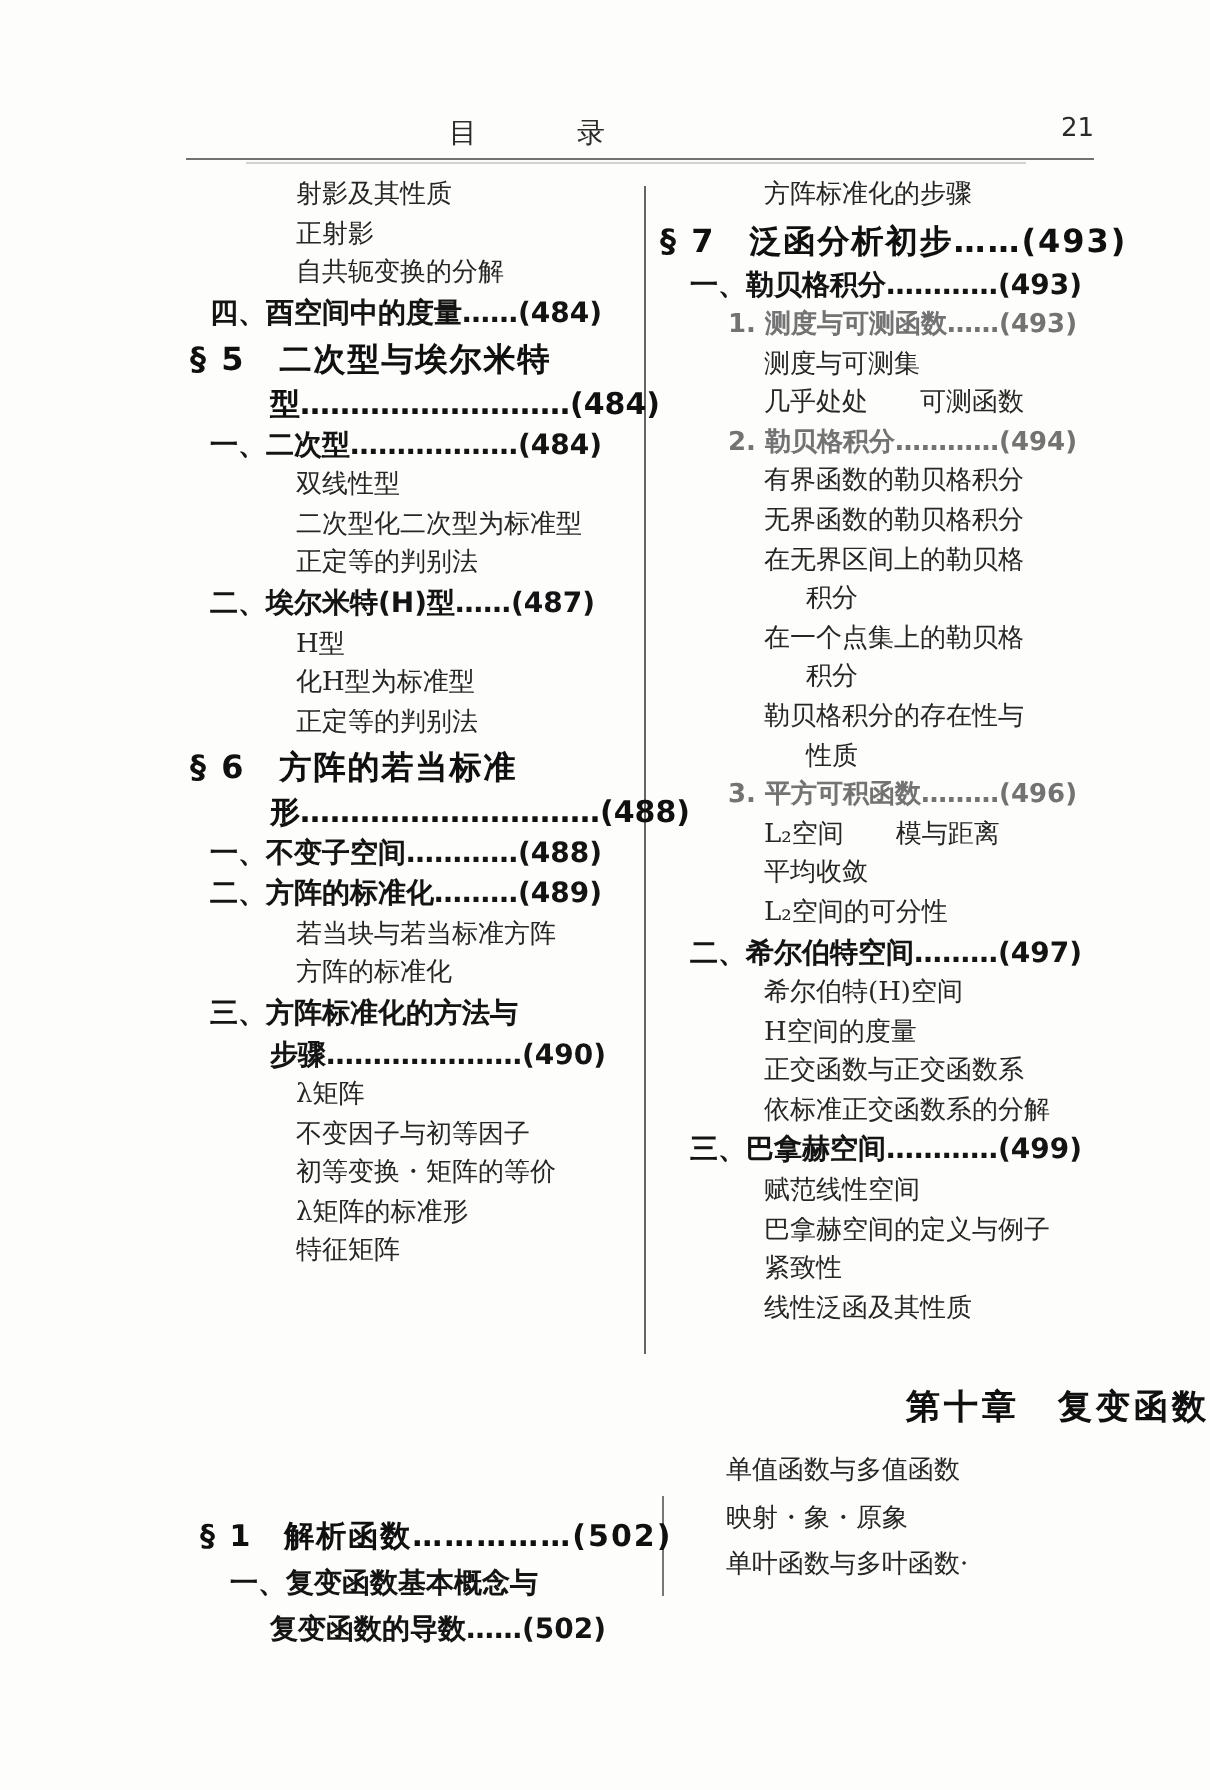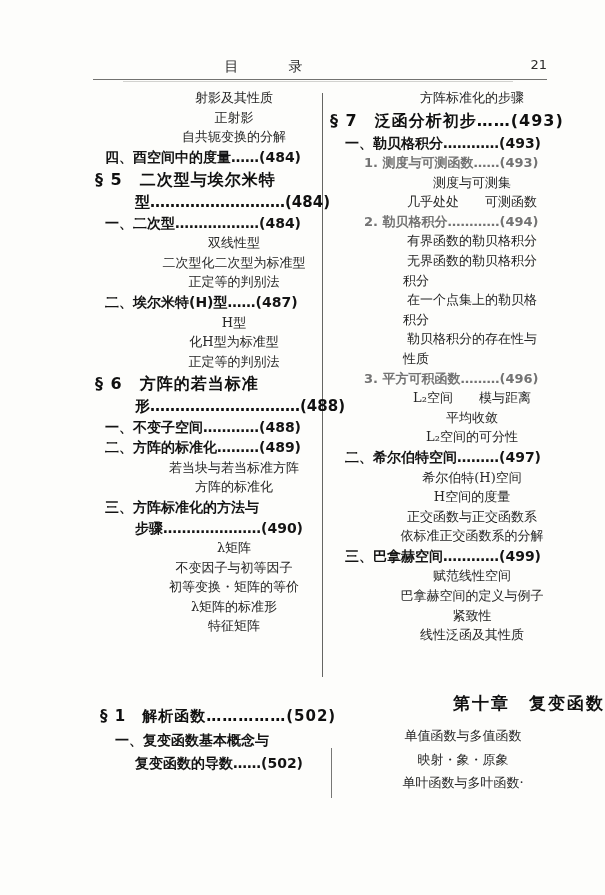--- a/index.html
+++ b/index.html
@@ -34,21 +34,21 @@
   .col-divider-short{
     position:absolute;left:331px;top:748px;width:1px;height:50px;
     background:#4a4a48;opacity:.75;
   }
   
   .col{position:absolute;top:88px;}
   .col-left{left:88px;width:232px;}
   .col-right{left:328px;width:234px;}
   .line{white-space:nowrap;overflow:visible;}
   
-  .item{font-size:13px;height:19.6px;line-height:19.6px;text-align:center;}
+  .item{font-size:13px;height:19.6px;line-height:19.6px;}
   .item-cont{font-size:13px;height:19.6px;line-height:19.6px;}
   .sub{font-size:13px;height:19.6px;line-height:19.6px;font-weight:600;
        font-family:"DejaVu Sans",sans-serif;color:#737373;}
   .num,.num-cont{
     font-size:14px;height:20.5px;line-height:20.5px;font-weight:bold;
     font-family:"DejaVu Sans",sans-serif;color:#141414;
   }
   .section{
     font-size:16px;height:25px;line-height:25px;font-weight:bold;
     font-family:"DejaVu Sans",sans-serif;color:#101010;letter-spacing:1px;
@@ -68,21 +68,21 @@
   .col-right .num{padding-left:17px;}
   .col-right .sub{padding-left:36px;}
   .col-right .item{padding-left:54px;}
   .col-right .item-cont{padding-left:75px;}
   
   .chapter-title{
     position:absolute;top:692px;left:0;right:0;text-align:right;
     font-size:17px;font-weight:bold;letter-spacing:2px;
     font-family:"DejaVu Sans",sans-serif;color:#101010;
   }
-  .chapter-left{position:absolute;top:704px;left:95px;width:250px;}
+  .chapter-left{position:absolute;top:756px;left:95px;width:250px;}
   .chapter-right{position:absolute;top:724px;left:363px;width:200px;}
   .chapter-left .section{font-size:15px;height:25px;line-height:25px;padding-left:5px;}
   .chapter-left .num{height:23px;line-height:23px;padding-left:20px;}
   .chapter-left .num-cont{height:23px;line-height:23px;padding-left:40px;}
   .chapter-right .item{height:23.5px;line-height:23.5px;padding-left:0;}
 </style>
 </head>
 <body>
 
 <div>
@@ -126,20 +126,21 @@
   <div class="col col-right">
       <div class="line item">方阵标准化的步骤</div>
       <div class="line section">§ 7　泛函分析初步……(493)</div>
       <div class="line num">一、勒贝格积分…………(493)</div>
       <div class="line sub">1. 测度与可测函数……(493)</div>
       <div class="line item">测度与可测集</div>
       <div class="line item">几乎处处　　可测函数</div>
       <div class="line sub">2. 勒贝格积分…………(494)</div>
       <div class="line item">有界函数的勒贝格积分</div>
       <div class="line item">无界函数的勒贝格积分</div>
+      <div class="line item">在无界区间上的勒贝格</div>
       <div class="line item-cont">积分</div>
       <div class="line item">在一个点集上的勒贝格</div>
       <div class="line item-cont">积分</div>
       <div class="line item">勒贝格积分的存在性与</div>
       <div class="line item-cont">性质</div>
       <div class="line sub">3. 平方可积函数………(496)</div>
       <div class="line item">L₂空间　　模与距离</div>
       <div class="line item">平均收敛</div>
       <div class="line item">L₂空间的可分性</div>
       <div class="line num">二、希尔伯特空间………(497)</div>

